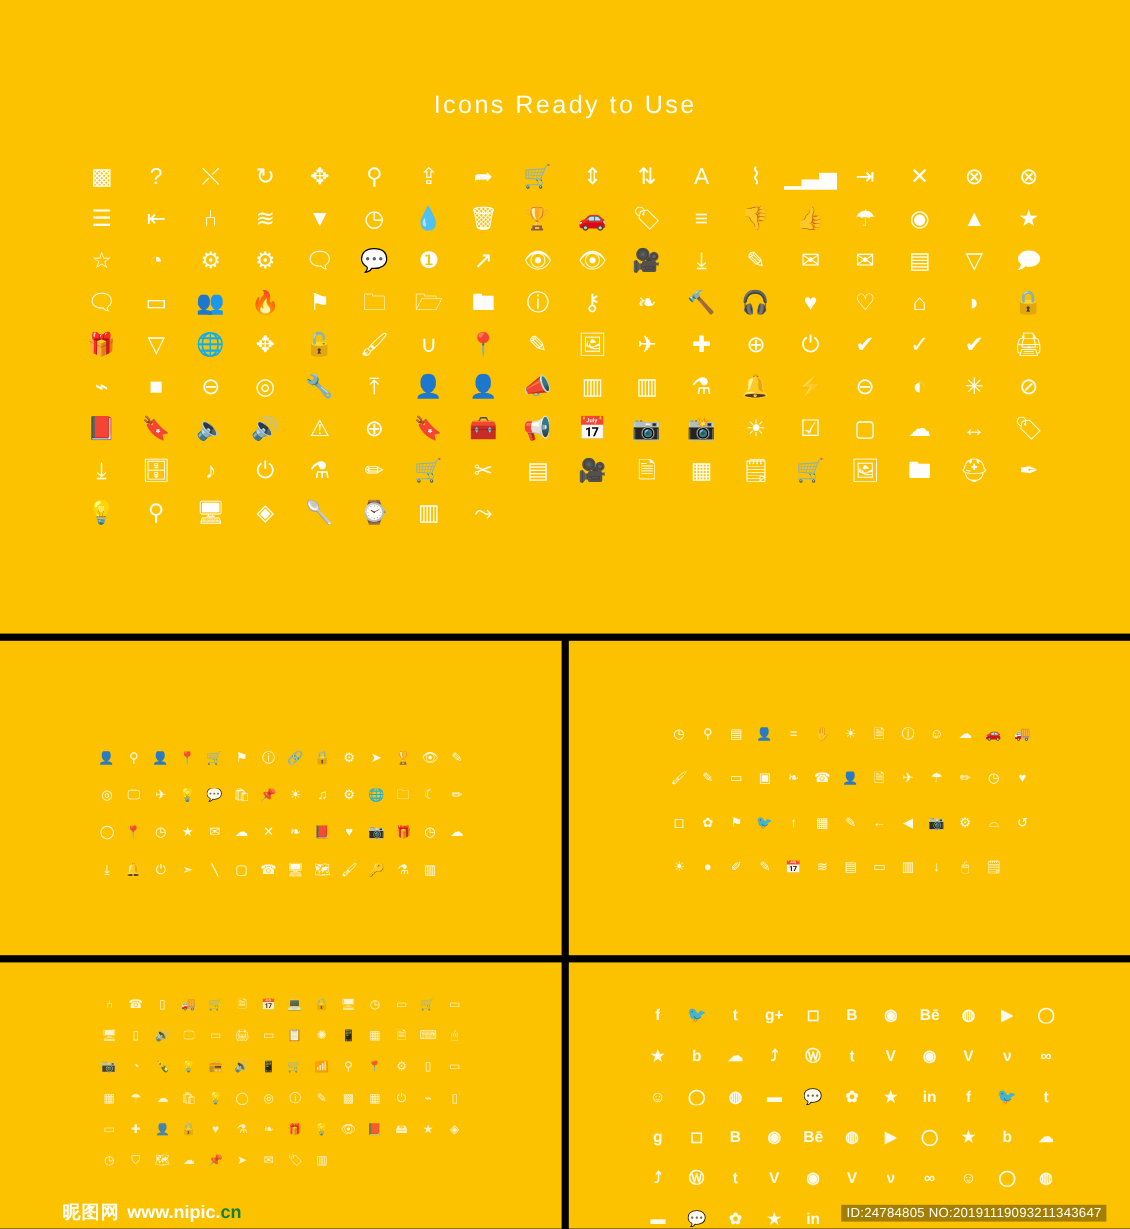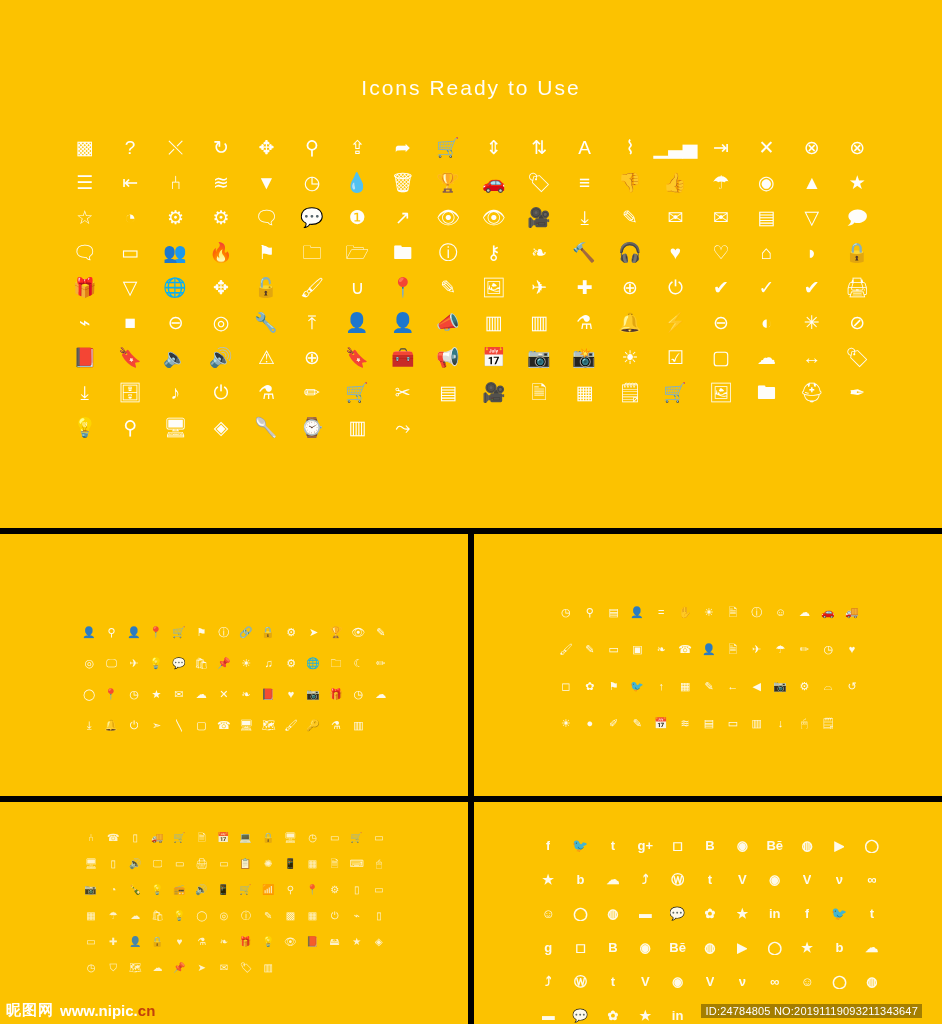--- a/index.html
+++ b/index.html
@@ -129,27 +129,28 @@
     display: flex;
     align-items: center;
     gap: 6px;
     color: #FFFFFF;
   }
   .wm-logo {
     font-size: 15px;
     font-weight: bold;
     letter-spacing: 1px;
     color: #FFFFFF;
+    margin-left: 46px;
   }
   .wm-url {
     font-size: 15px;
     font-weight: bold;
     color: #FFFFFF;
   }
-  .wm-url .cn { color: #c2410c; }
+  .wm-url .cn { color: #15803d; }
   .id-strip {
     position: absolute;
     right: 20px;
     bottom: 6px;
     color: #FFFFFF;
     font-size: 11px;
     letter-spacing: 0.2px;
     background: rgba(0,0,0,0.35);
     padding: 1px 4px;
   }

